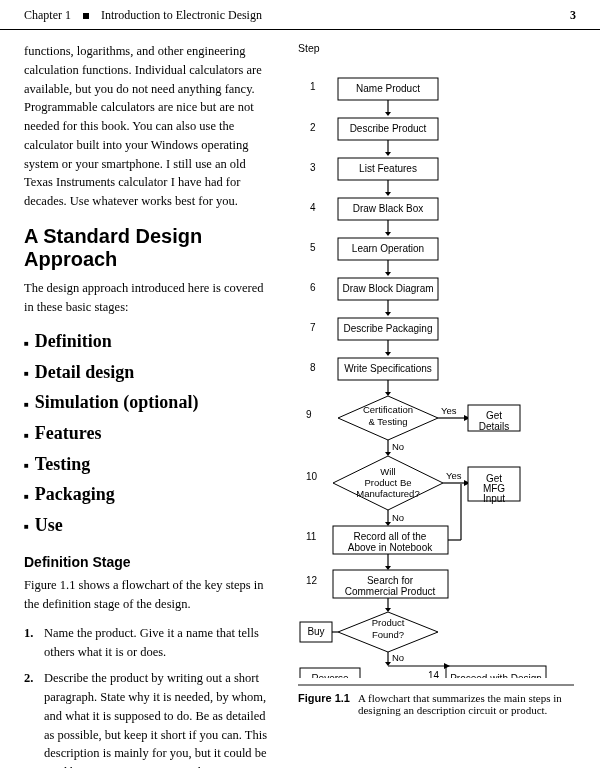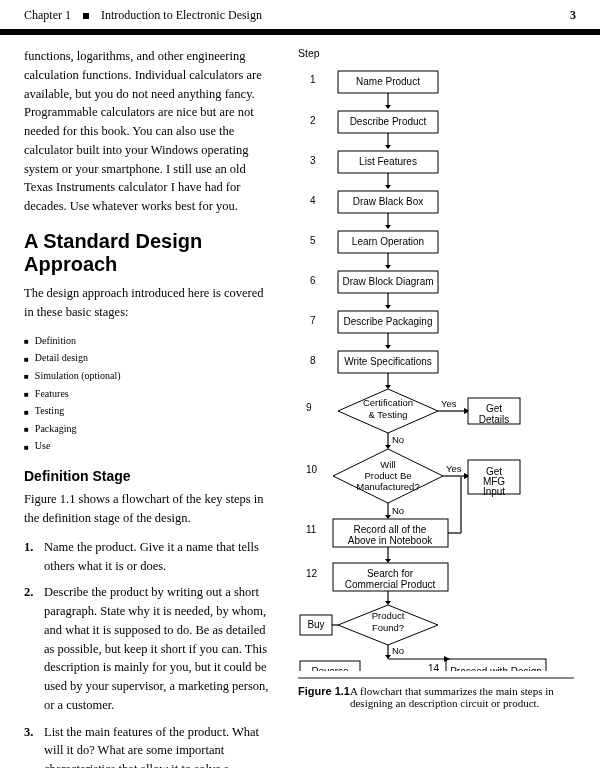--- a/index.html
+++ b/index.html
@@ -11,21 +11,21 @@
       width: 600px;
       min-height: 768px;
       overflow: hidden;
     }
 
     .page-header {
       display: flex;
       justify-content: space-between;
       align-items: center;
       padding: 8px 24px 6px 24px;
-      border-bottom: 6px solid #000000;
+      border-bottom: 1px solid #000000;
       font-size: 12px;
     }
     .page-header .chapter-info {
       display: flex;
       align-items: center;
       gap: 8px;
     }
     .page-header .page-num {
       font-weight: bold;
     }
@@ -79,25 +79,26 @@
       line-height: 1.5;
       margin-bottom: 6px;
     }
 
     ul.bullet-list {
       list-style: none;
       margin: 4px 0 8px 0;
       padding: 0;
     }
     ul.bullet-list li {
-      font-size: 10px;
+      font-size: 18px;
       line-height: 1.7;
       display: flex;
-      align-items: flex-end;
+      align-items: center;
       gap: 6px;
+      font-weight: bold;
     }
     ul.bullet-list li::before {
       content: '■';
       font-size: 8px;
       margin-top: 4px;
       flex-shrink: 0;
     }
 
     ol.numbered-list {
       list-style: none;
@@ -118,33 +119,34 @@
     }
 
     
     .flowchart-container {
       width: 100%;
       padding: 0;
     }
     .step-label {
       font-size: 10.5px;
       font-family: Arial, sans-serif;
-      margin-bottom: 2px;
+      margin-bottom: 14px;
     }
     .flowchart-svg {
       display: block;
     }
 
     
     .figure-caption {
       border-top: 2px solid #888;
       padding-top: 6px;
       margin-top: 6px;
       font-size: 11px;
       display: flex;
+      gap: 8px;
       align-items: flex-start;
     }
     .figure-label {
       font-weight: bold;
       font-family: Arial, sans-serif;
       white-space: nowrap;
     }
   </style>
 </head>
 <body>

